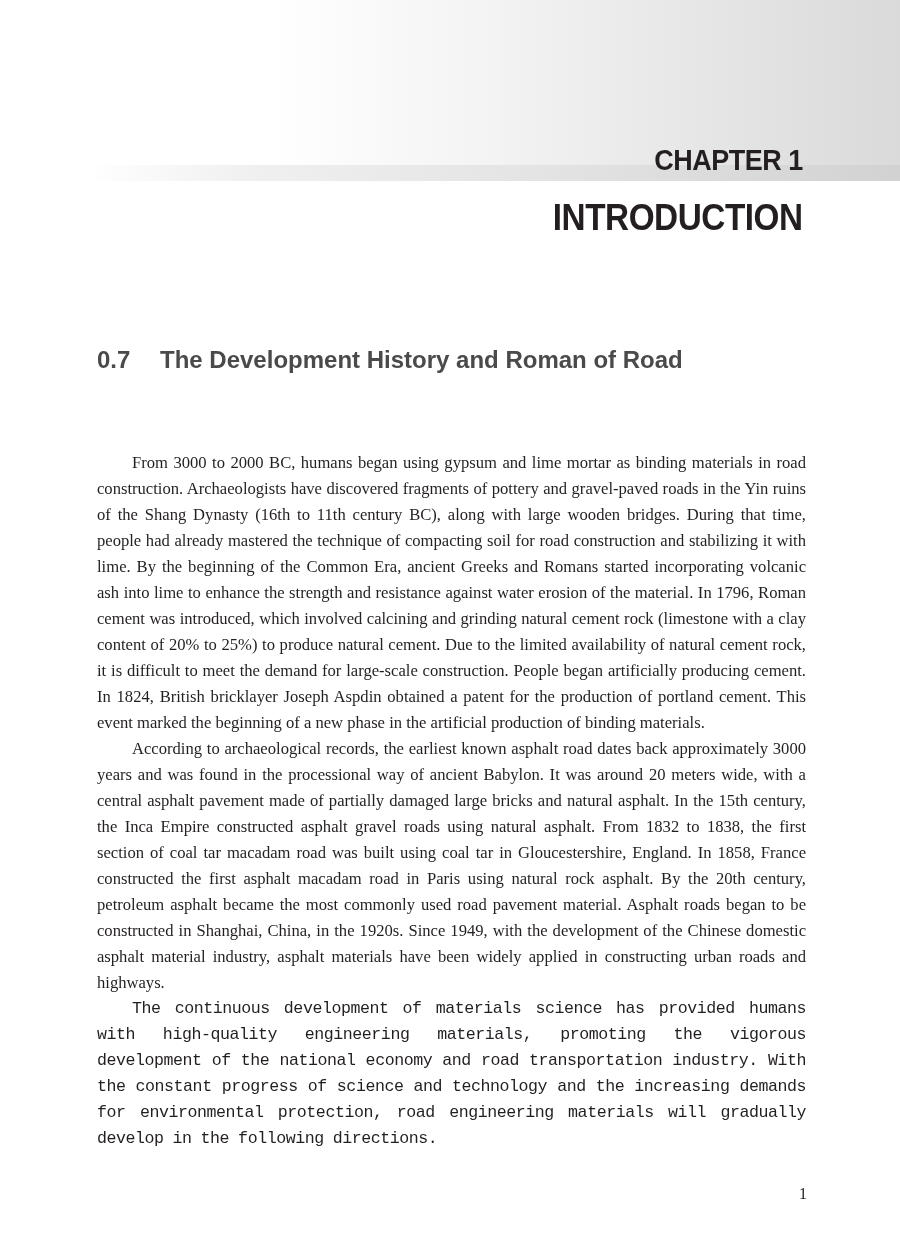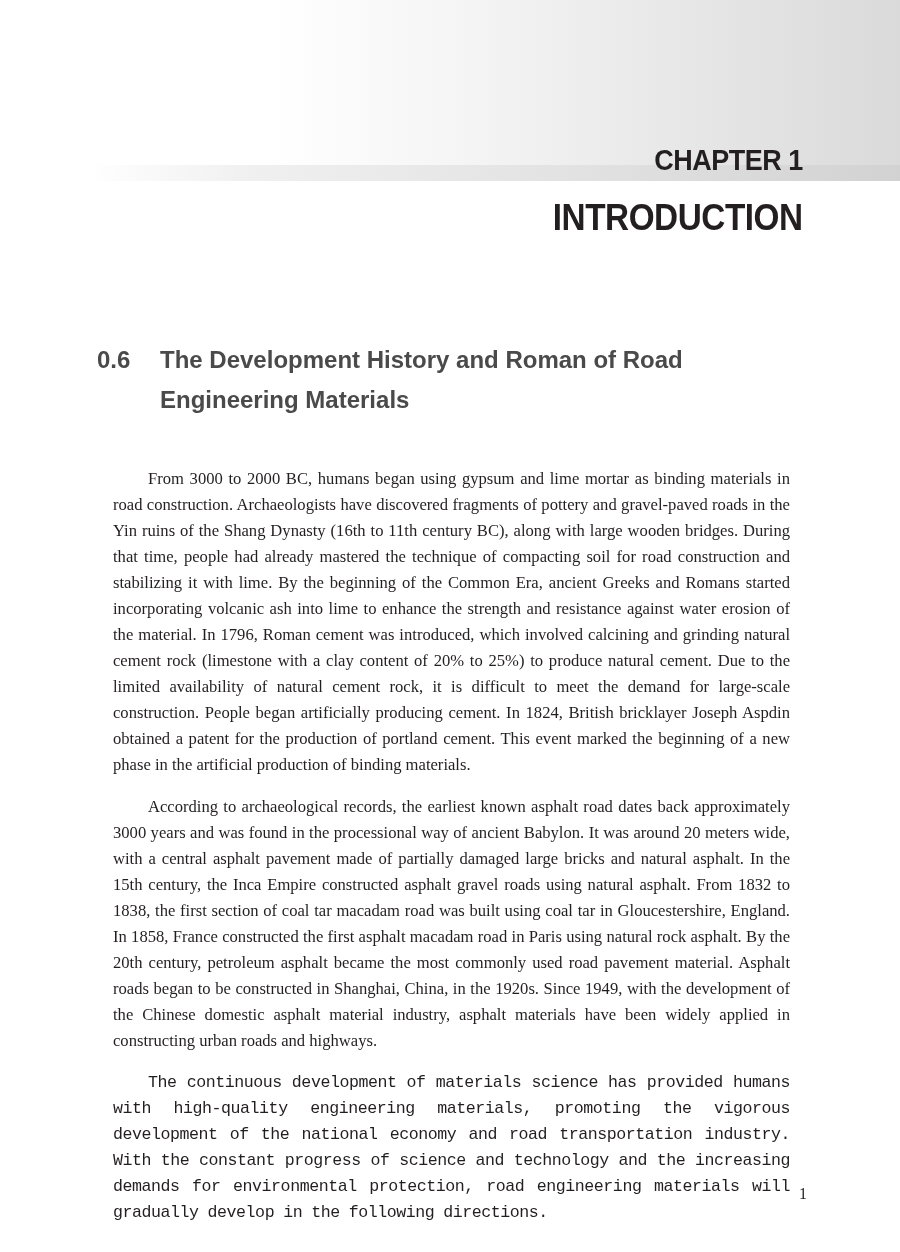--- a/index.html
+++ b/index.html
@@ -76,21 +76,21 @@
       position: absolute;
       left: 97px;
       top: 450px;
       width: 709px;
       font-size: 16.6px;
       line-height: 26px;
       text-align: justify;
       color: #231f20;
     }
     .body-text p {
-      margin: 16px;
+      margin: 0;
       text-indent: 35px;
     }
     .body-text p.condensed {
       letter-spacing: -0.45px;
       word-spacing: -0.5px;
       font-family: Liberation Mono, monospace;
     }
     .page-number {
       position: absolute;
       left: 799px;
@@ -102,22 +102,21 @@
 </head>
 <body>
 
 <div class="top-gradient"></div>
 <div class="chapter-band"></div>
 
 <div class="chapter-label">CHAPTER 1</div>
 <div class="chapter-title">INTRODUCTION</div>
 
 <div class="section-heading">
-  <span class="num">0.6</span><span>The Development History and Roman of Road</span>
-  <span class="line2">Engineering Materials</span>
+  <span class="num">0.7</span><span>The Development History and Roman of Road</span>
 </div>
 
 <div class="body-text">
   <p>From 3000 to 2000 BC, humans began using gypsum and lime mortar as binding materials in road construction. Archaeologists have discovered fragments of pottery and gravel-paved roads in the Yin ruins of the Shang Dynasty (16th to 11th century BC), along with large wooden bridges. During that time, people had already mastered the technique of compacting soil for road construction and stabilizing it with lime. By the beginning of the Common Era, ancient Greeks and Romans started incorporating volcanic ash into lime to enhance the strength and resistance against water erosion of the material. In 1796, Roman cement was introduced, which involved calcining and grinding natural cement rock (limestone with a clay content of 20% to 25%) to produce natural cement. Due to the limited availability of natural cement rock, it is difficult to meet the demand for large-scale construction. People began artificially producing cement. In 1824, British bricklayer Joseph Aspdin obtained a patent for the production of portland cement. This event marked the beginning of a new phase in the artificial production of binding materials.</p>
   <p>According to archaeological records, the earliest known asphalt road dates back approximately 3000 years and was found in the processional way of ancient Babylon. It was around 20 meters wide, with a central asphalt pavement made of partially damaged large bricks and natural asphalt. In the 15th century, the Inca Empire constructed asphalt gravel roads using natural asphalt. From 1832 to 1838, the first section of coal tar macadam road was built using coal tar in Gloucestershire, England. In 1858, France constructed the first asphalt macadam road in Paris using natural rock asphalt. By the 20th century, petroleum asphalt became the most commonly used road pavement material. Asphalt roads began to be constructed in Shanghai, China, in the 1920s. Since 1949, with the development of the Chinese domestic asphalt material industry, asphalt materials have been widely applied in constructing urban roads and highways.</p>
   <p class="condensed">The continuous development of materials science has provided humans with high-quality engineering materials, promoting the vigorous development of the national economy and road transportation industry. With the constant progress of science and technology and the increasing demands for environ­mental protection, road engineering materials will gradually develop in the following directions.</p>
 </div>
 
 <div class="page-number">1</div>
 

